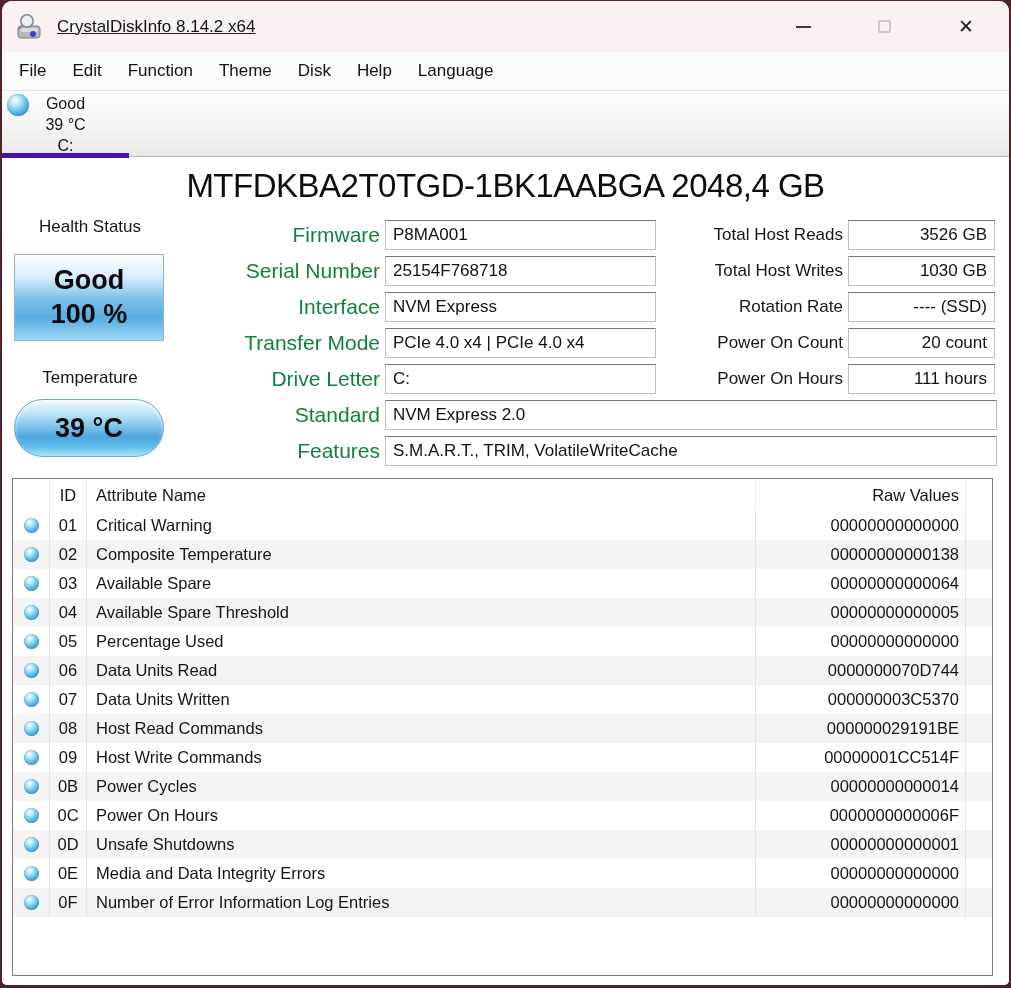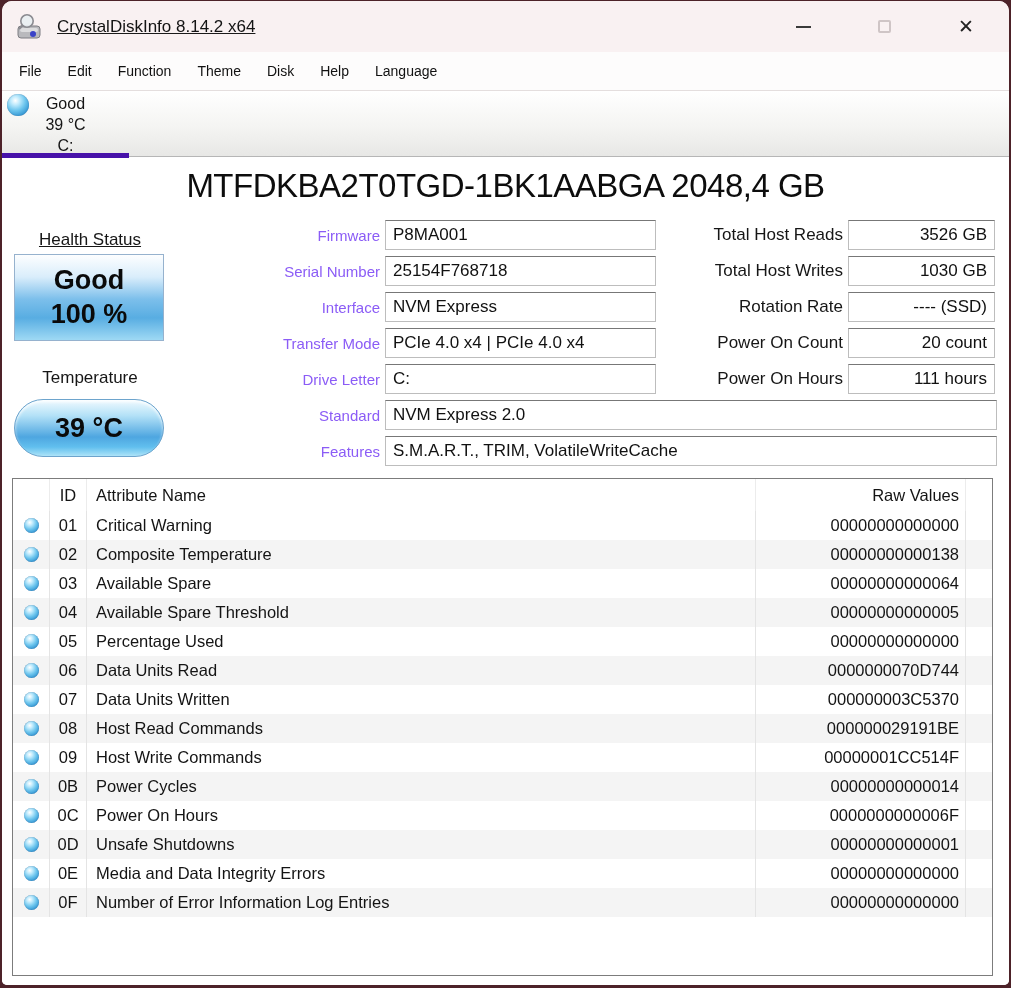--- a/index.html
+++ b/index.html
@@ -24,21 +24,21 @@
   .app-icon{ margin:0 12px 0 13px; width:30px; height:28px; }
   .title-text{ font-size:17px; color:#141414; }
   .win-btn{ position:absolute; top:0; height:51px; width:60px;
     display:flex; align-items:center; justify-content:center; cursor:default; }
   .btn-min{ left:771px; } .btn-max{ left:852px; } .btn-close{ left:934px; }
   .glyph-min{ width:15px; height:2px; background:#3a3a3a; }
   .glyph-max{ width:13px; height:13px; border:2px solid #cfc5c6; border-radius:2px; }
   .glyph-close{ font-size:19px; color:#222; line-height:1; }
   
   .menubar{ height:38px; background:#fdfcfc; display:flex; align-items:center; padding-left:4px; }
-  .menu-item{ font-size:14px; padding:6px 13px; color:#111; cursor:default;text-align:center; }
+  .menu-item{ font-size:17px; padding:6px 13px; color:#111; cursor:default;text-align:center; }
   
   .tabbar{
     height:67px; position:relative;
     background:linear-gradient(180deg,#ffffff 0%,#f4f4f2 55%,#e7e7e5 100%);
     border-top:1px solid #e4dede;
   }
   .tabbar::after{ content:""; position:absolute; left:0; right:0; bottom:0; height:1px; background:#b6b6b6; }
   .drive-tab{ position:absolute; left:0; top:0; width:127px; height:67px; cursor:default; }
   .tab-orb{ position:absolute; left:5px; top:3px; width:22px; height:22px; }
   .tab-lines{ position:absolute; left:0; top:2px; width:127px; text-align:center;
@@ -48,42 +48,42 @@
     border-radius:50%;
     background:radial-gradient(circle at 38% 30%, #ffffff 0%, #c3ecfd 20%, #6ec6ee 48%, #3e9fd8 72%, #2d7cb5 100%);
     box-shadow:inset 0 0 1px rgba(20,60,110,.6);
     display:inline-block;
   }
   
   .content{ position:absolute; top:157px; left:0; right:0; bottom:0; background:#ffffff; }
   .model-title{ position:absolute; top:9px; left:0; width:100%; text-align:center;
     font-size:33px; color:#0d0d0d; letter-spacing:-0.5px; }
   .side-label{ position:absolute; left:0; width:176px; text-align:center; font-size:17px; color:#161616; }
-  .lbl-health{ top:72px;text-decoration:underline; } .lbl-temp{ top:210px; }
+  .lbl-health{ top:59px; } .lbl-temp{ top:210px; }
   .health-box{
     position:absolute; left:12px; top:96px; width:150px; height:87px;
     border:1px solid #96b2ce;
     background:linear-gradient(180deg,#fdfeff 0%,#d9edfb 26%,#7cbfeb 52%,#58ade2 74%,#9ed9f4 100%);
     display:flex; flex-direction:column; align-items:center; justify-content:center;
   }
   .health-status{ font-size:27px; font-weight:bold; color:#0a0a0a; line-height:1.25; }
   .health-percent{ font-size:27px; font-weight:bold; color:#0a0a0a; line-height:1.25; }
   .temp-pill{
     position:absolute; left:12px; top:241px; width:150px; height:58px;
     border:1px solid #6da4cd; border-radius:29px;
     background:linear-gradient(180deg,#f0faff 0%,#b3e1f7 28%,#4ea6e0 66%,#61bfee 84%,#ace3f8 100%);
     box-shadow:inset 0 2px 3px rgba(255,255,255,.8);
     display:flex; align-items:center; justify-content:center;
   }
   .temp-value{ font-size:27px; font-weight:bold; color:#0a0a0a; }
   
   .mid-fields{ position:absolute; left:0; top:62px; width:995px; }
   .right-fields{ position:absolute; left:658px; top:62px; width:337px; }
   .field-row{ display:flex; align-items:center; height:30px; margin-bottom:6px; }
-  .mid-fields .flabel{ flex:0 0 378px; text-align:right; font-size:15px; color:#8b5cf6; padding-right:0; }
+  .mid-fields .flabel{ flex:0 0 378px; text-align:right; font-size:21px; color:#15803d; padding-right:0; }
   .right-fields .flabel{ flex:0 0 183px; text-align:right; font-size:17px; color:#161616; }
   .fbox{
     margin-left:5px; height:30px; background:#fff;
     border:1px solid #bdbdbd; border-top-color:#777777;
     display:flex; align-items:center; font-size:17px; color:#111;
     width:271px; padding:4px 7px; overflow:hidden; white-space:nowrap;
   }
   .fbox.wide{ width:612px; }
   .right-fields .fbox{ width:147px; justify-content:flex-end; }
   

